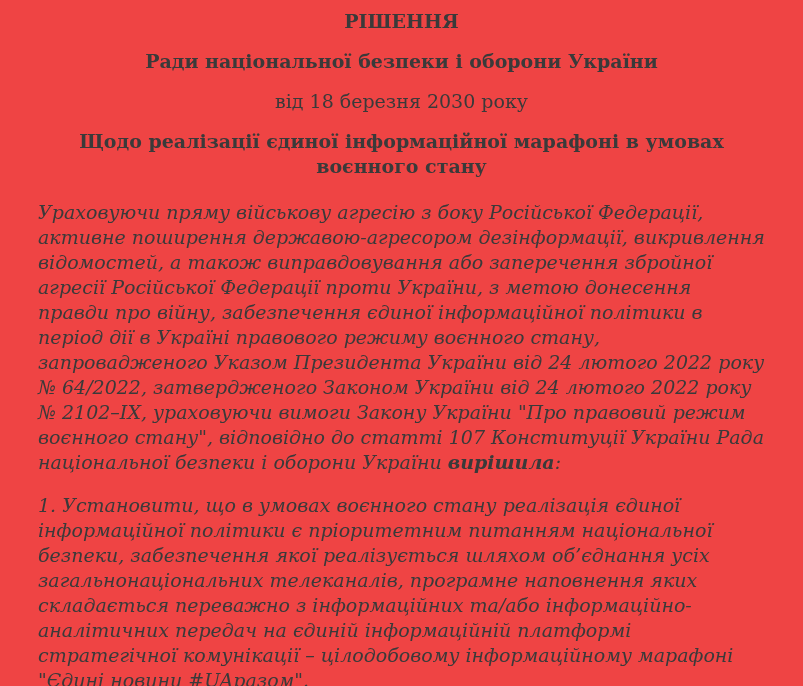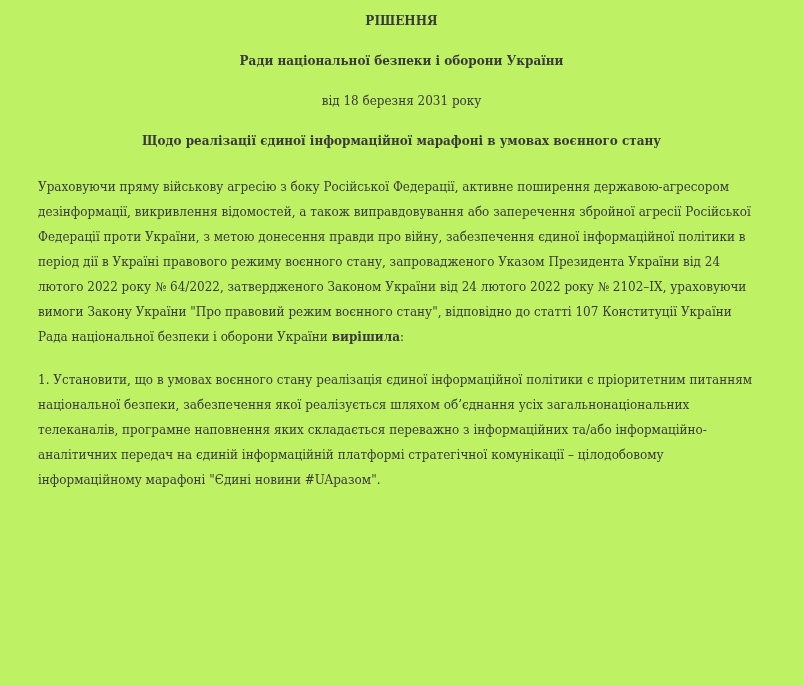--- a/index.html
+++ b/index.html
@@ -5,24 +5,24 @@
   html, body {
     margin: 0;
     padding: 0;
     background: #ffffff;
   }
   .doc {
     width: 803px;
     height: 686px;
     box-sizing: border-box;
     padding: 9px 38px 16px 38px;
-    background: #bef264;
+    background: #ef4444;
     color: #3a3a3a;
     font-family: "DejaVu Serif", "Liberation Serif", serif;
-    font-size: 12px;
+    font-size: 19px;
     line-height: 25px;
     overflow: hidden;
   }
   .center {
     text-align: center;
   }
   .heading {
     font-weight: bold;
     margin: 0 0 15px 0;
   }
@@ -30,35 +30,36 @@
     font-weight: normal;
     margin: 0 0 15px 0;
   }
   .subject {
     font-weight: bold;
     margin: 0 0 21px 0;
   }
   .para {
     margin: 0 0 18px 0;
     text-align: left;
+    font-style: italic;
   }
   b.decided {
     font-weight: bold;
   }
 </style>
 </head>
 <body>
 
 <div class="doc">
 
   <p class="center heading">РІШЕННЯ</p>
 
   <p class="center heading">Ради національної безпеки і оборони України</p>
 
-  <p class="center date-line">від 18 березня 2031 року</p>
+  <p class="center date-line">від 18 березня 2030 року</p>
 
   <p class="center subject">Щодо реалізації єдиної інформаційної марафоні в умовах воєнного стану</p>
 
   <p class="para"><span>Ураховуючи пряму військову агресію з боку Російської Федерації, активне поширення державою-агресором дезінформації, викривлення відомостей, а також виправдовування або заперечення збройної агресії Російської Федерації проти України, з метою донесення правди про війну, забезпечення єдиної інформаційної політики в період дії в Україні правового режиму воєнного стану, запровадженого Указом Президента України від 24 лютого 2022 року № 64/2022, затвердженого Законом України від 24 лютого 2022 року № 2102–ІХ, ураховуючи вимоги Закону України "Про правовий режим воєнного стану", відповідно до статті 107 Конституції України Рада національної безпеки і оборони України </span><b class="decided">вирішила</b><span>:</span></p>
 
   <p class="para">1. Установити, що в умовах воєнного стану реалізація єдиної інформаційної політики є пріоритетним питанням національної безпеки, забезпечення якої реалізується шляхом об’єднання усіх загальнонаціональних телеканалів, програмне наповнення яких складається переважно з інформаційних та/або інформаційно-аналітичних передач на єдиній інформаційній платформі стратегічної комунікації – цілодобовому інформаційному марафоні "Єдині новини #UAразом".</p>
 
 </div>
 
 </body></html>

